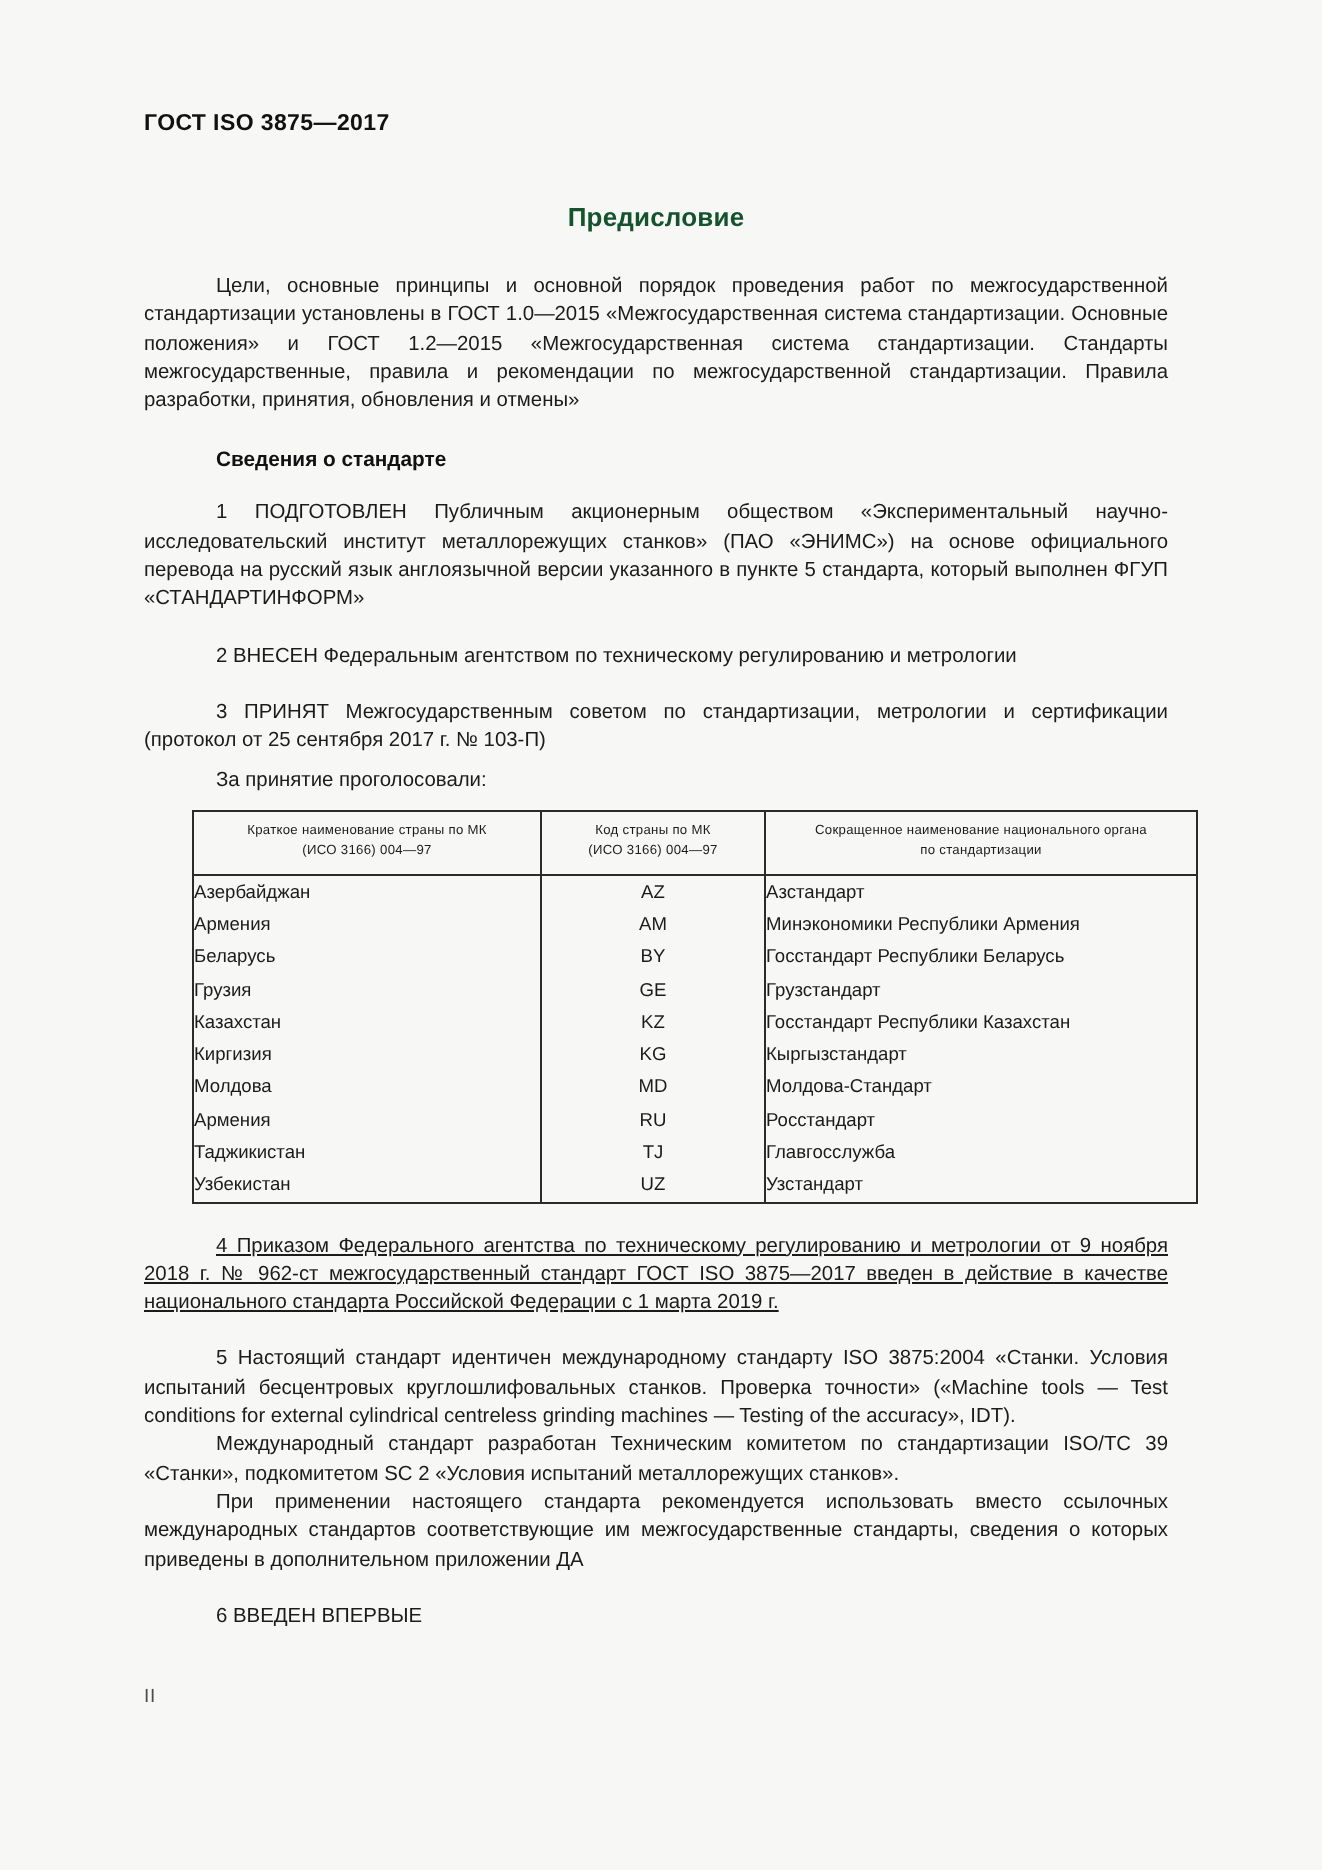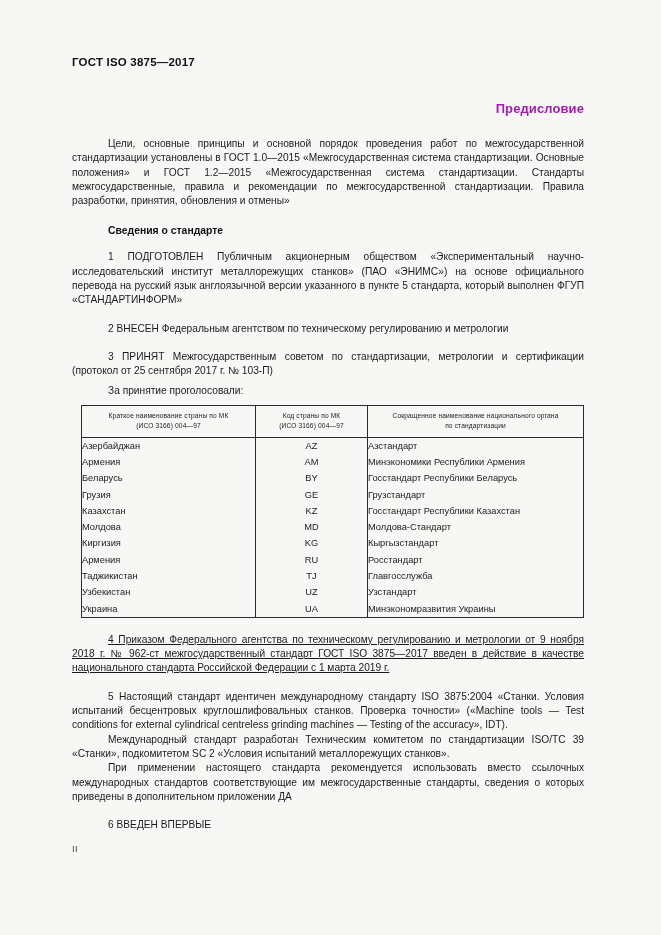--- a/index.html
+++ b/index.html
@@ -34,24 +34,24 @@
     font-size: 11.5px;
     font-weight: bold;
     letter-spacing: 0.2px;
     margin: 0 0 33px 0;
     color: #111;
   }
 
   .doc-title {
     font-size: 13px;
     font-weight: bold;
-    text-align: right;
+    text-align: center;
     margin: 0 0 21px 0;
     letter-spacing: 0.1px;
-    color: #a21caf;
+    color: #14532d;
   }
 
   p.para {
     font-size: 10.2px;
     line-height: 14.3px;
     text-align: justify;
     margin: 0 0 0 0;
     text-indent: 36px;
     color: #1b1b1b;
     -moz-hyphens: none;
@@ -74,21 +74,21 @@
 
   .vote-line {
     font-size: 10.2px;
     text-indent: 36px;
     margin: 6px 0 9px 0;
   }
 
   table.countries {
     border-collapse: collapse;
     width: 502px;
-    margin-left: 9px;
+    margin-left: 24px;
     table-layout: fixed;
   }
   table.countries td, table.countries th {
     border: 1px solid #2b2b2b;
     padding: 0;
     vertical-align: middle;
   }
   table.countries thead th {
     font-size: 6.6px;
     font-weight: normal;
@@ -194,49 +194,44 @@
           <td class="c-name">Грузия</td>
           <td class="c-code">GE</td>
           <td class="c-body">Грузстандарт</td>
         </tr>
         <tr>
           <td class="c-name">Казахстан</td>
           <td class="c-code">KZ</td>
           <td class="c-body">Госстандарт Республики Казахстан</td>
         </tr>
         <tr>
+          <td class="c-name">Киргизия</td>
+          <td class="c-code">KG</td>
+          <td class="c-body">Кыргызстандарт</td>
+        </tr>
+        <tr>
           <td class="c-name">Молдова</td>
           <td class="c-code">MD</td>
           <td class="c-body">Молдова-Стандарт</td>
         </tr>
         <tr>
-          <td class="c-name">Киргизия</td>
-          <td class="c-code">KG</td>
-          <td class="c-body">Кыргызстандарт</td>
-        </tr>
-        <tr>
           <td class="c-name">Армения</td>
           <td class="c-code">RU</td>
           <td class="c-body">Росстандарт</td>
         </tr>
         <tr>
           <td class="c-name">Таджикистан</td>
           <td class="c-code">TJ</td>
           <td class="c-body">Главгосслужба</td>
         </tr>
         <tr>
           <td class="c-name">Узбекистан</td>
           <td class="c-code">UZ</td>
           <td class="c-body">Узстандарт</td>
         </tr>
-        <tr>
-          <td class="c-name"> Украина</td>
-          <td class="c-code">UA</td>
-          <td class="c-body">Минэкономразвития Украины</td>
-        </tr>
       </tbody>
     </table>
 
     <div class="para-block">
       <p class="para">4 Приказом Федерального агентства по техническому регулированию и  метрологии от 9 ноября 2018 г. № 962-ст межгосударственный стандарт ГОСТ ISO 3875—2017 введен в действие в качестве национального стандарта Российской Федерации с 1 марта 2019 г.</p>
     </div>
 
     <p class="para gap">5 Настоящий стандарт идентичен международному стандарту ISO 3875:2004 «Станки. Условия испытаний бесцентровых круглошлифовальных станков. Проверка точности» («Machine tools — Test conditions for external cylindrical centreless grinding machines — Testing of the accuracy», IDT).</p>
     <p class="para tight">Международный стандарт разработан Техническим комитетом по стандартизации ISO/TC  39 «Станки», подкомитетом SC 2 «Условия испытаний металлорежущих станков».</p>
     <p class="para tight">При применении настоящего стандарта рекомендуется использовать вместо ссылочных между­народных стандартов соответствующие им межгосударственные стандарты, сведения о которых при­ведены в дополнительном приложении ДА</p>

